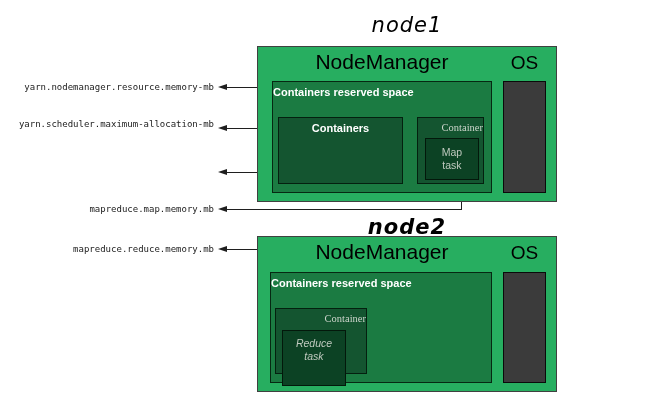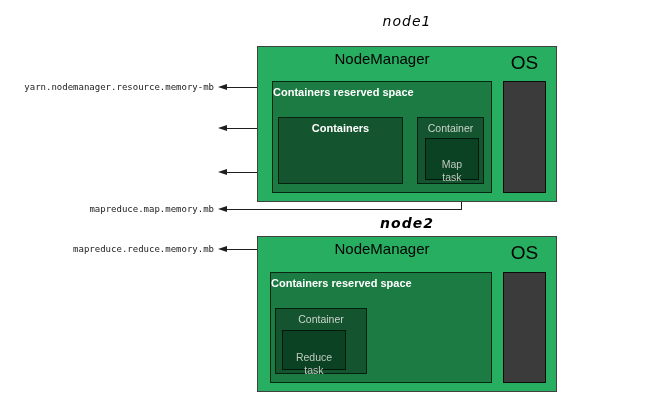--- a/index.html
+++ b/index.html
@@ -38,36 +38,36 @@
   .l3  { left:227px; top:172px; width:63px;  }
   .l4h { left:227px; top:209px; width:235px; }
   .l4v { left:461px; top:178px; height:32px; }
   .l5h { left:227px; top:249px; width:61px;  }
   .l5v { left:288px; top:249px; height:79px; }
 
   
   .node-title {
     position:absolute; left:257px; width:300px; text-align:center;
     font-family:"DejaVu Sans", sans-serif; font-style:italic;
-    font-size:14px; letter-spacing:1px; color:#000;
+    font-size:21px; letter-spacing:1px; color:#000;
   }
   .t1 { top:13px; }
   .t2 { top:215px;font-weight:bold; }
 
   
   .nm-box {
     position:absolute; left:257px; width:300px; height:156px; box-sizing:border-box;
     background:var(--nodemanager-fill,#27AE60); border:1px solid #404040;
   }
   .nm1 { top:46px; }
   .nm2 { top:236px; }
 
   .nm-title {
     position:absolute; left:14px; top:3px; width:220px; text-align:center;
-    font-size:15px; color:#000;
+    font-size:21px; color:#000;
   }
   .os-title {
     position:absolute; left:245px; top:5px; width:43px; text-align:center;
     font-size:19px; color:#000;
   }
   .os-block {
     position:absolute; left:245px; width:43px; box-sizing:border-box;
     background:var(--os-block-fill,#3B3B3B); border:1px solid #0a0a0a;
   }
   .osb1 { top:34px; height:112px; }
@@ -92,46 +92,47 @@
   }
   .containers1   { left:5px;   top:35px; width:125px; height:67px; }
   .map-cont1     { left:144px; top:35px; width:67px;  height:67px; }
   .container2    { left:4px;   top:35px; width:92px;  height:66px; }
 
   .cont-label-bold {
     position:absolute; left:0; top:4px; width:100%; text-align:center;
     font-size:11px; font-weight:bold; color:#ffffff;
   }
   .cont-label {
-    position:absolute; left:0; top:4px; width:100%; text-align:center;
-    font-size:10.5px; color:#ccd4cb;
+    position:absolute; left:0; top:4px; width:100%; text-align:right;
+    font-size:10.5px; color:#ccd4cb;font-family:Liberation Serif, serif;
   }
 
   
   .task-box {
     position:absolute; box-sizing:border-box;
     background:var(--task-fill,#0C4224); border:1px solid #03180b;
     color:#bfc9be; text-align:center;
   }
   .appmaster1 { left:13px; top:20px; width:105px; height:42px;
                 font-size:11px; line-height:40px; }
   .maptask1   { left:7px;  top:20px; width:54px;  height:42px;
-                font-size:10.5px; line-height:13px; padding-top:19px; }
-  .reduce2    { left:6px;  top:21px; width:64px;  height:40px;
-                font-size:10.5px; line-height:13px; padding-top:20px; }
+                font-size:10.5px; line-height:13px; padding-top:7px; }
+  .reduce2    { left:6px;  top:21px; width:64px;  height:56px;
+                font-size:10.5px; line-height:13px; padding-top:6px;font-style:italic; }
   .task-box span { display:block; }
 </style>
 </head>
 <body>
 
 <div class="stage">
 
   <div class="cfg-label cfg-nm">yarn.nodemanager.resource.memory-mb</div>
 
   <div class="cfg-label cfg-sched">
+    <div>yarn.scheduler.maximum-allocation-mb</div>
   </div>
 
 
   <div class="cfg-label cfg-map">mapreduce.map.memory.mb</div>
 
   <div class="cfg-label cfg-reduce">mapreduce.reduce.memory.mb</div>
 
   <div class="arrow a1"></div>
   <div class="hline l1"></div>
 

